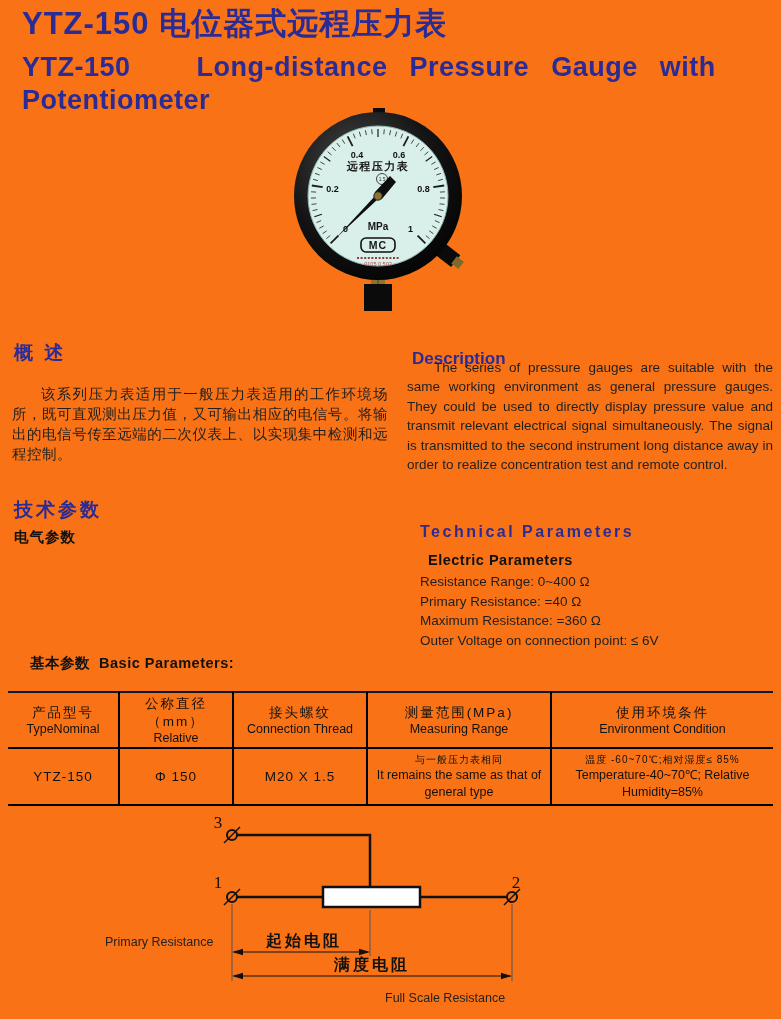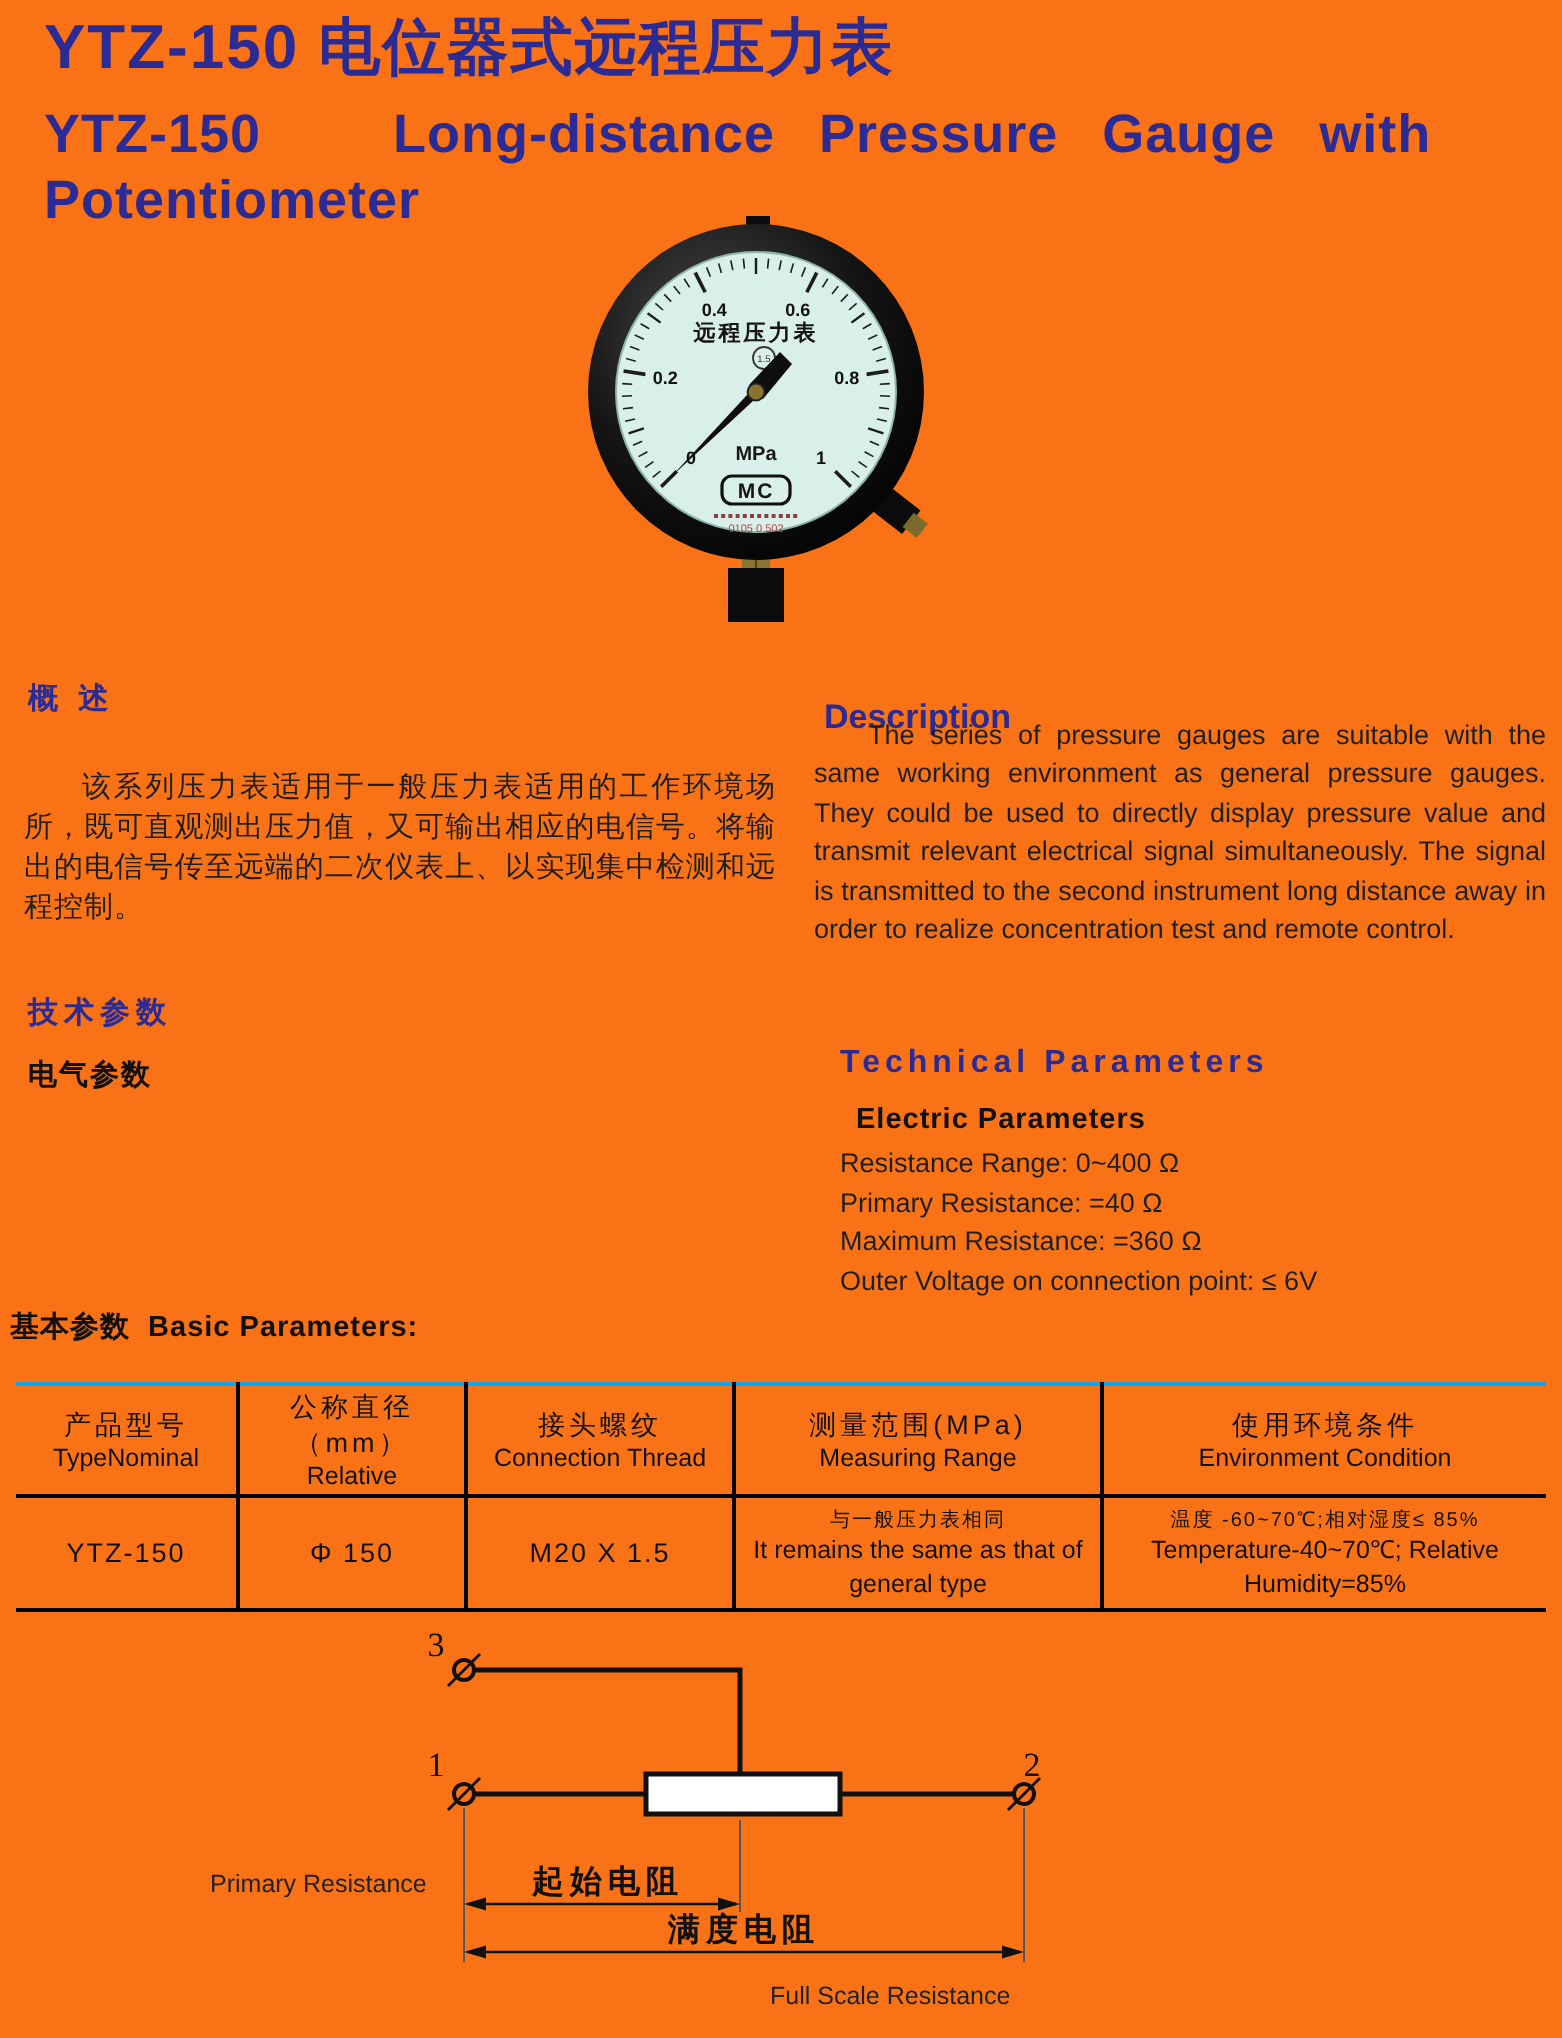--- a/index.html
+++ b/index.html
@@ -4,31 +4,31 @@
 <style>
   * { margin:0; padding:0; box-sizing:border-box; }
   html,body { background:#fff; }
   body { font-family:"Liberation Sans", sans-serif; color:#222; }
   .page { position:relative; width:781px; height:1019px; background:#f97316; overflow:hidden; }
   .abs { position:absolute; }
   .pre { white-space:pre; }
   .navy { color:#2b2b96; }
   .h1 { font-size:31px; font-weight:bold; letter-spacing:1px; line-height:36px; }
   .h2 { font-size:27px; font-weight:bold; letter-spacing:0.5px; line-height:31px; word-spacing:14px; }
-  .sec-zh { font-size:15px; font-weight:bold; letter-spacing:3px; }
+  .sec-zh { font-size:19px; font-weight:bold; letter-spacing:3px; }
   .sec-en { font-size:17px; font-weight:bold;margin-top:12px; }
   .body-zh { width:376px; font-size:14.5px; line-height:20px; text-align:justify; text-indent:2em; color:#1f1f1f; letter-spacing:0.5px; }
   .body-en { width:366px; font-size:13.5px; line-height:19.4px; text-align:justify; text-indent:2em; color:#1f1f1f; }
   .sub-bold { font-size:14.5px; font-weight:bold; color:#111; letter-spacing:1px; }
   .param-zh { font-size:14px; line-height:21.5px; color:#1f1f1f; }
   .param-en { font-size:13.5px; line-height:19.5px; color:#1f1f1f; }
   .tp-head { font-size:16px; font-weight:bold; letter-spacing:2.5px; }
 
   table.spec { border-collapse:collapse; table-layout:fixed; width:765px;
-               border-top:2px solid #0ea5e9; border-bottom:2.5px solid #000; }
+               border-top:2px solid #0f172a; border-bottom:2.5px solid #000; }
   table.spec td, table.spec th { border-left:2px solid #000; text-align:center; vertical-align:middle; padding:2px 2px; font-weight:normal; }
   table.spec td:first-child, table.spec th:first-child { border-left:none; }
   table.spec tr.hd { border-bottom:2px solid #000; height:41px; }
   table.spec tr.dt { height:57px; }
   .th-zh { font-size:13.5px; letter-spacing:2px; color:#111; }
   .th-en { font-size:12.5px; color:#111; }
   .td-main { font-size:13.5px; letter-spacing:1px; color:#111; }
   .td-zh { font-size:10px; letter-spacing:1px; color:#111; }
   .td-en { font-size:12.5px; color:#111; line-height:17px; }
 
@@ -150,21 +150,21 @@
 
   <div class="abs tp-head navy" style="left:420px; top:523px;">Technical Parameters</div>
   <div class="abs sub-bold" style="left:428px; top:552px; letter-spacing:0.5px;">Electric Parameters</div>
   <div class="abs param-en" style="left:420px; top:572px;">
     <div>Resistance Range: 0~400 Ω</div>
     <div>Primary Resistance: =40 Ω</div>
     <div>Maximum Resistance: =360 Ω</div>
     <div>Outer Voltage on connection point: ≤ 6V</div>
   </div>
 
-  <div class="abs sub-bold pre" style="left:5px; top:654px; letter-spacing:0.5px;">基本参数  Basic Parameters:</div>
+  <div class="abs sub-bold pre" style="left:30px; top:654px; letter-spacing:0.5px;">基本参数  Basic Parameters:</div>
 
   <table class="spec abs" style="left:8px; top:691px;">
     <colgroup>
       <col style="width:111px">
         <col style="width:114px">
         <col style="width:134px">
         <col style="width:184px">
         <col style="width:222px">
     </colgroup>
     <tbody>

